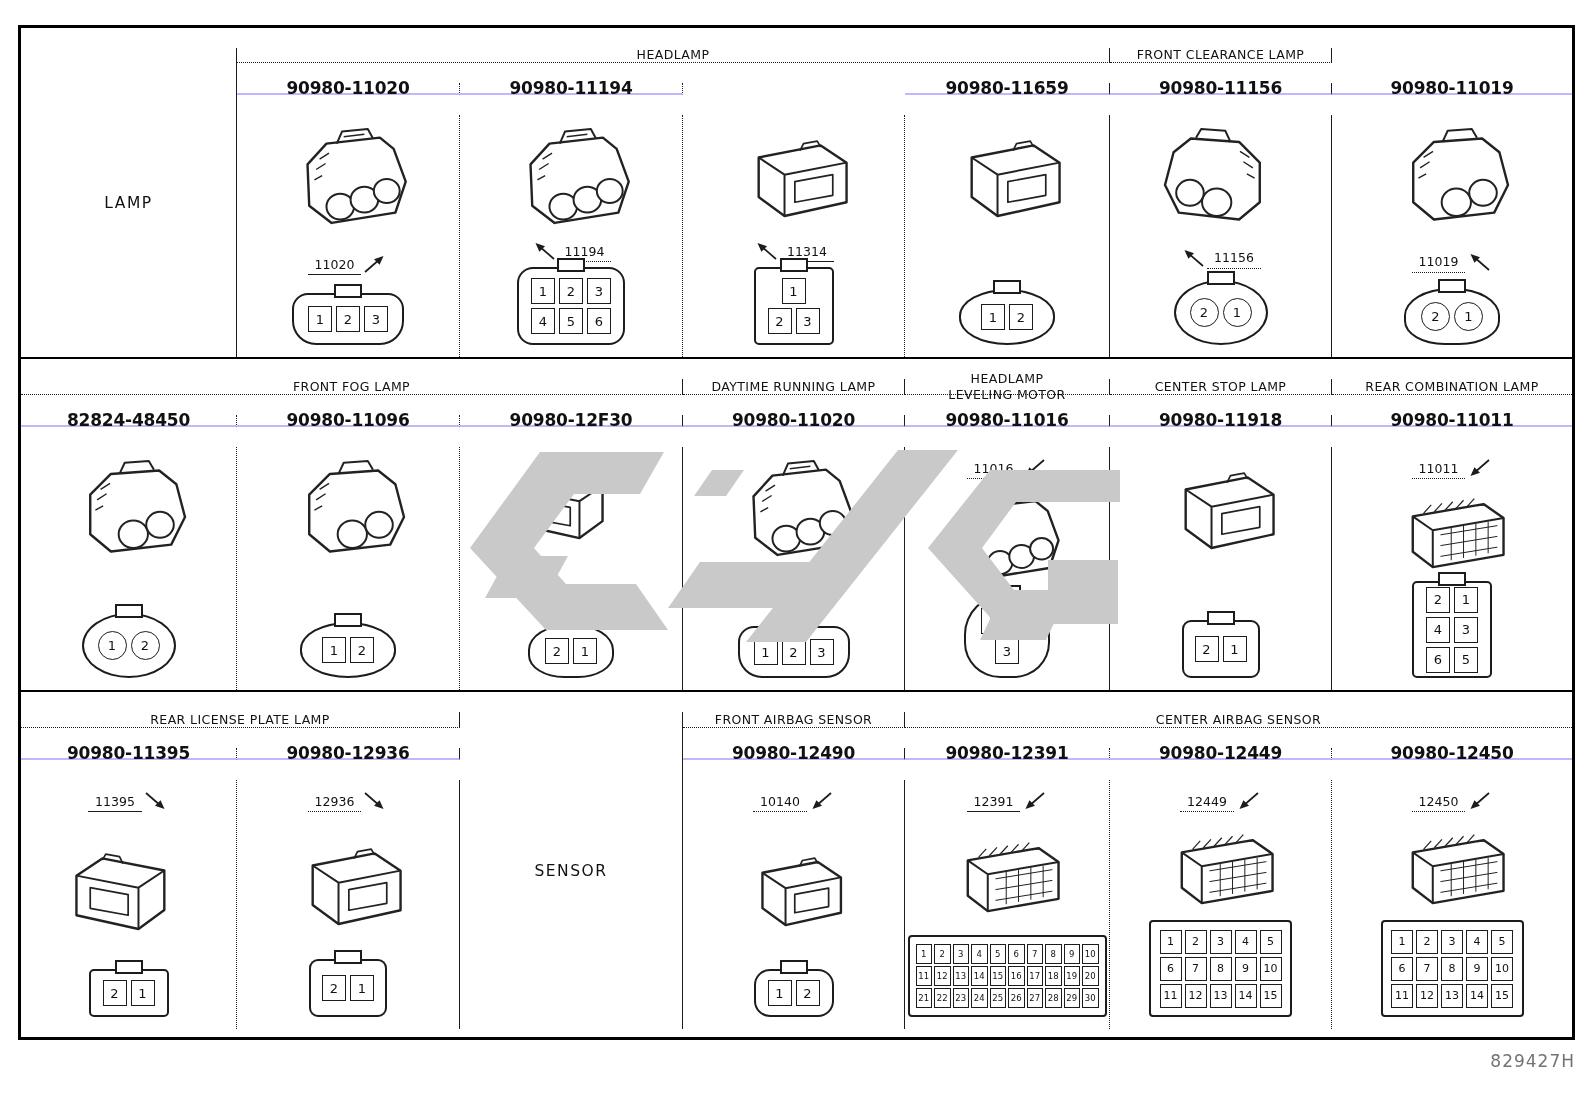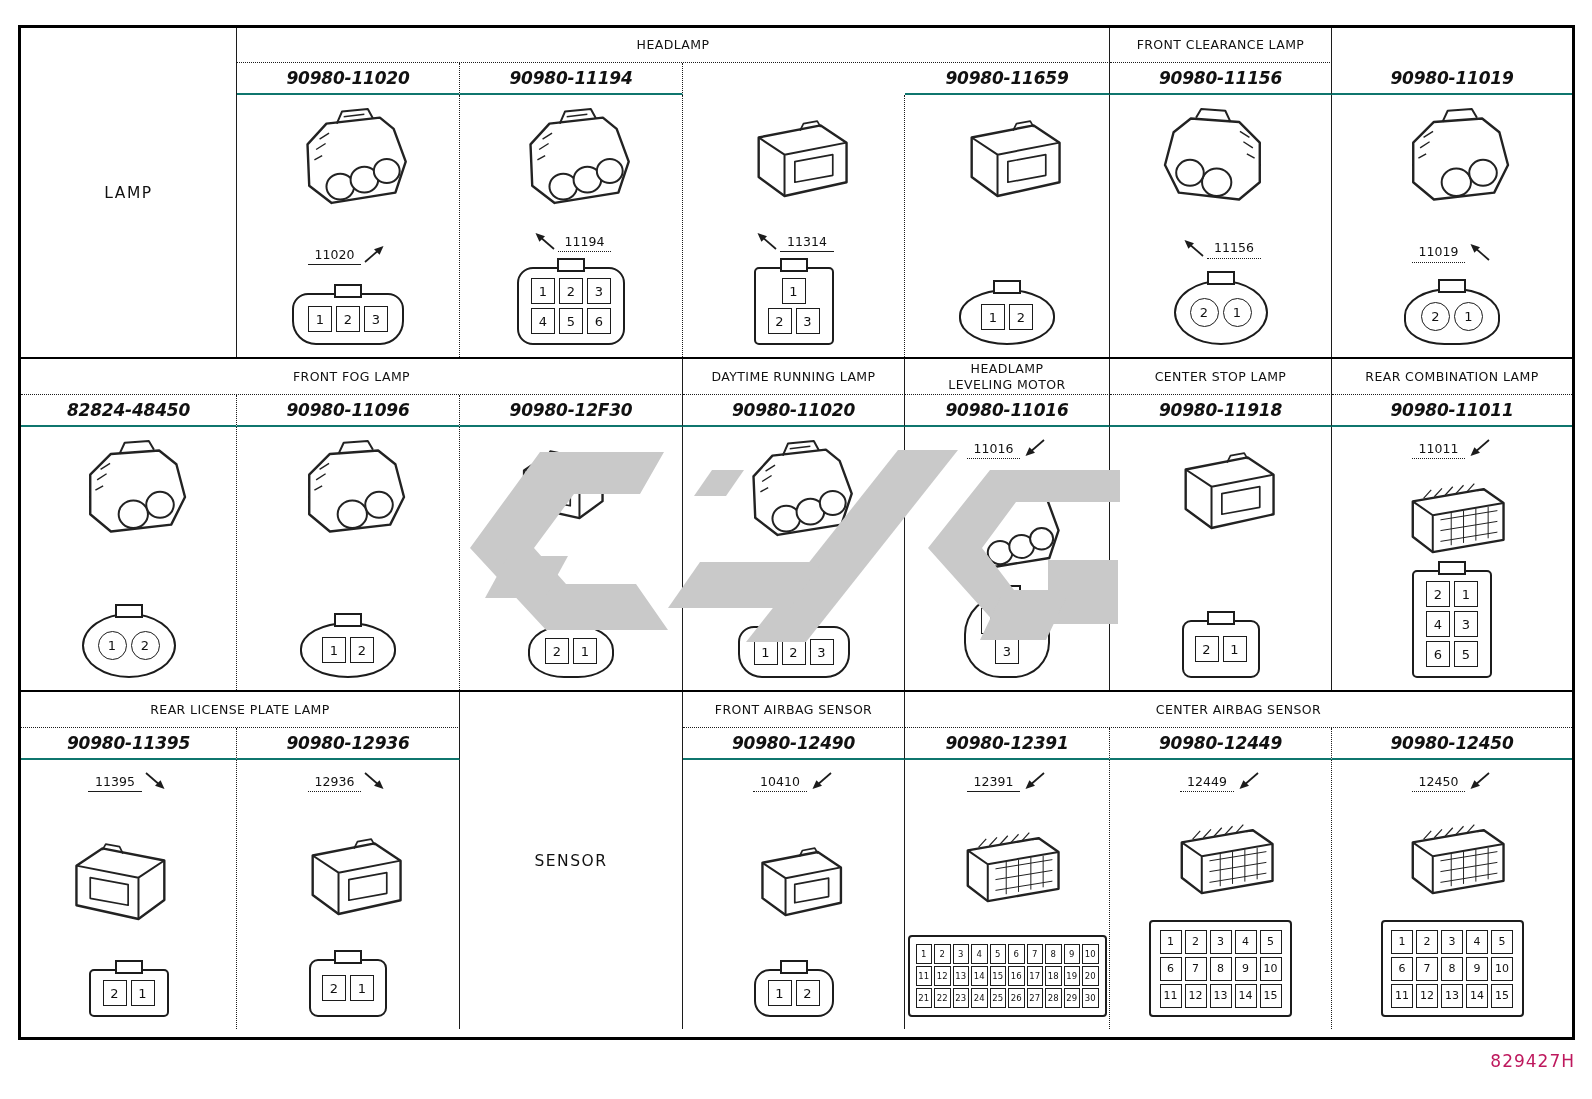--- a/index.html
+++ b/index.html
@@ -7,28 +7,28 @@
     font-family:"DejaVu Sans","Liberation Sans",sans-serif; position:relative; overflow:hidden; }
 
   .sheet { position:absolute; left:18px; top:25px; width:1557px; height:1015px;
     border:3px solid #000; background:#fff; }
 
   .band { display:grid; grid-template-columns:216px 223px 223px 222px 205px 222px 240px; }
   .band-1 { grid-template-rows:35px 32px 262px; }
   .band-2 { grid-template-rows:36px 32px 263px; border-top:2.5px solid #000; }
   .band-3 { grid-template-rows:36px 32px 269px; border-top:2.5px solid #000; }
 
-  .cell { border-right:1.5px solid #1c1c1c; position:relative; background:transparent; }
+  .cell { border-right:1.5px solid #1c1c1c; position:relative; background:transparent;margin-top:20px; }
   .cR0 { border-right:none; }
   .vd { border-right-style:dotted; border-right-width:1.6px; }
 
   .ghead { border-bottom:1.5px dotted #1c1c1c; display:flex; align-items:center; justify-content:center;
     font-size:12.5px; letter-spacing:.4px; text-align:center; white-space:pre-line; line-height:1.25; }
-  .pnum { border-bottom:2px solid #0f766e; display:flex; align-items:center; justify-content:center;
-    font-size:17px; font-weight:700; letter-spacing:-.2px;font-style:italic; }
+  .pnum { border-bottom:2px solid #c4b5fd; display:flex; align-items:center; justify-content:center;
+    font-size:17px; font-weight:700; letter-spacing:-.2px; }
   .rowlabel { display:flex; align-items:center; justify-content:center;
     font-size:15.5px; letter-spacing:1.5px; }
 
   .content { display:flex; flex-direction:column; align-items:center; justify-content:space-between;
     padding:8px 4px 12px; }
   .iso { width:152px; height:112px; flex:0 0 auto; }
   .iso.small { width:132px; height:100px; }
   .flip { transform:scaleX(-1); }
 
   .callout { display:flex; align-items:flex-end; gap:1px; font-size:12.5px; line-height:1; margin:2px 0; }
@@ -57,21 +57,21 @@
 
   .pin-row { display:flex; justify-content:center; }
   .pin { display:flex; align-items:center; justify-content:center; border:1.5px solid #1c1c1c;
     width:24px; height:26px; margin:2px; font-size:13px; background:#fff; }
   .pin-circle { border-radius:50%; width:29px; height:29px; }
   .pin-sm { width:22px; height:24px; font-size:11px; margin:1.5px; }
   .pin-xs { width:16.5px; height:20px; font-size:8.5px; margin:1px; border-width:1px; }
 
   .watermark { position:absolute; left:0; top:0; width:1592px; height:1099px;
     z-index:5; pointer-events:none; }
-  .footer-code { position:absolute; right:17px; top:1051px; font-size:17px; letter-spacing:1px; color:#be185d; }
+  .footer-code { position:absolute; right:17px; top:1051px; font-size:17px; letter-spacing:1px; color:#737373; }
   svg line, svg path, svg ellipse { vector-effect:non-scaling-stroke; }
 </style>
 </head>
 <body>
 
 <svg width="0" height="0" style="position:absolute">
   <defs>
     <g id="sym-arrow">
       <path d="M3,19 L18,6" stroke="#1c1c1c" stroke-width="1.7" fill="none"></path>
       <path d="M21.5,3 L12,6.2 L17.6,11.8 Z" fill="#1c1c1c"></path>
@@ -410,21 +410,21 @@
         </svg>
       <div class="pinface face-tall">
           <div class="pin-row">
             <span class="pin ">2</span>
             <span class="pin ">1</span>
           </div>
         </div>
     </div>
     <div class="cell content" style="grid-column:4;grid-row:3">
       <div class="callout co-dot">
-          <span class="co-text">10410</span>
+          <span class="co-text">10140</span>
           <svg class="arr arr-dl" viewBox="0 0 26 22">
             <use href="#sym-arrow"></use>
           </svg>
         </div>
       <svg class="iso small" viewBox="0 0 170 130">
           <use href="#sym-box"></use>
         </svg>
       <div class="pinface face-roundsquare">
           <div class="pin-row">
             <span class="pin ">1</span>

